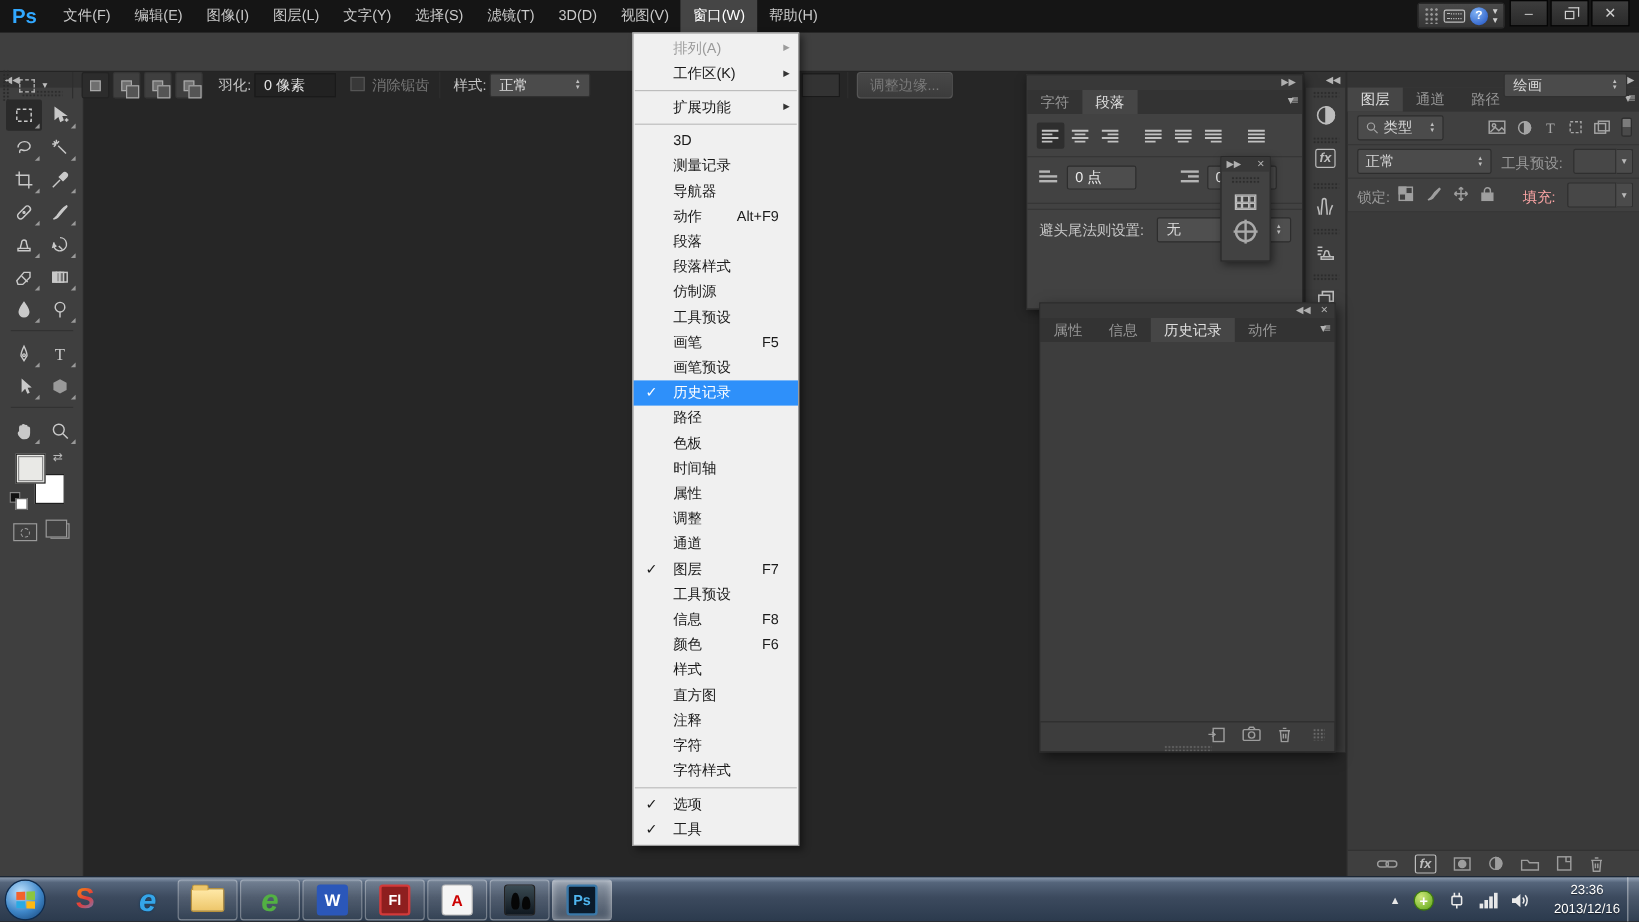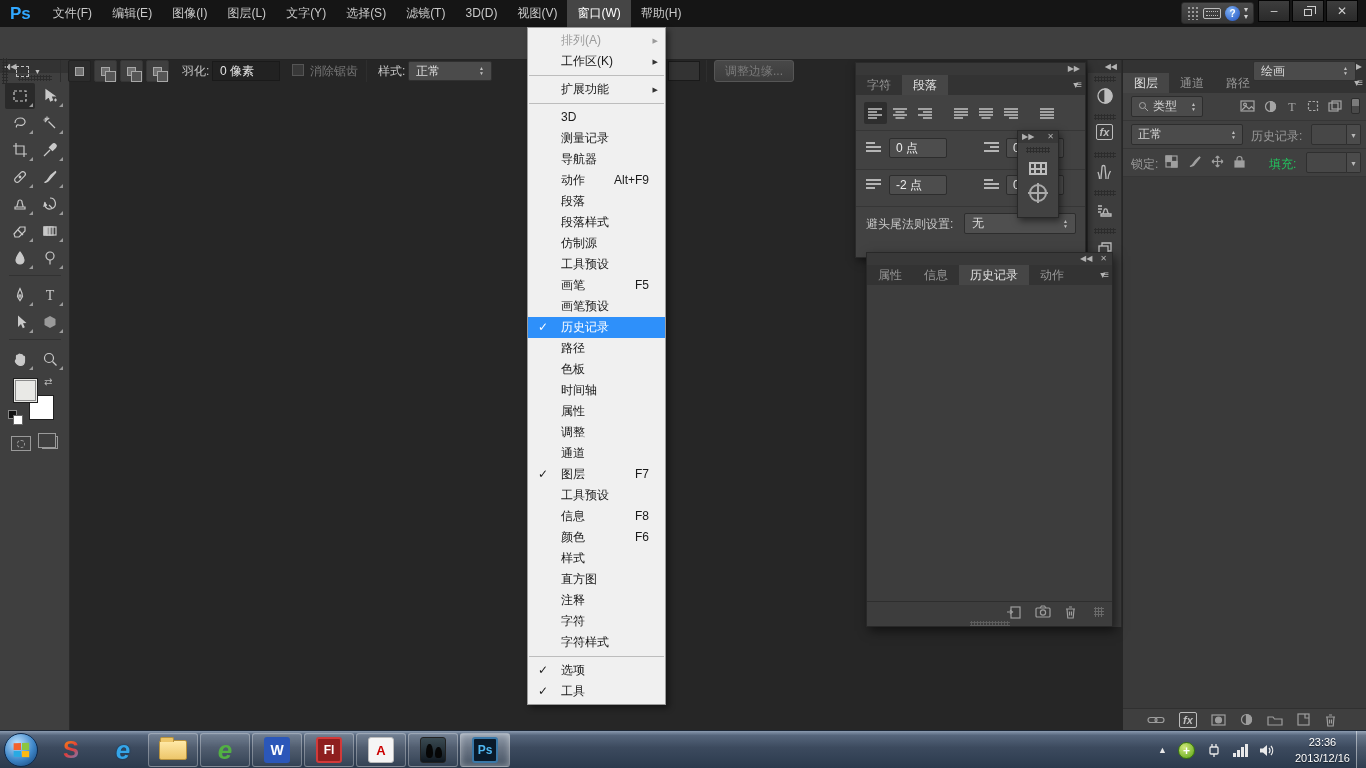--- a/index.html
+++ b/index.html
@@ -547,34 +547,20 @@
         </span>
       <div class="pinput" style="left:33px; top:1px; width:58px;">0 点</div>
       <span class="pind" style="left:128px; top:5px;">
           <i class="full"></i>
           <i class="short" style="margin-left:6px;"></i>
           <i class="full"></i>
         </span>
       <div class="pinput" style="left:150px; top:1px; width:58px;">0 点</div>
     </div>
     <div class="hr"></div>
-    <div class="prow">
-      <span class="pind" style="left:10px; top:5px;">
-          <i class="full"></i>
-          <i class="full"></i>
-          <i class="short"></i>
-        </span>
-      <div class="pinput" style="left:33px; top:1px; width:58px;">-2 点</div>
-      <span class="pind" style="left:128px; top:5px;">
-          <i class="short"></i>
-          <i class="full"></i>
-          <i class="full"></i>
-        </span>
-      <div class="pinput" style="left:150px; top:1px; width:58px;">0 点</div>
-    </div>
     <div class="hr"></div>
     <div class="psel-row">
       <span class="psel-label">避头尾法则设置:</span>
       <div class="pselect" style="left:108px; top:2px; width:112px;">
         <span>无</span>
         <span class="updn">▲<span>▼</span></span>
       </div>
     </div>
 
   </div>
@@ -677,21 +663,21 @@
             <rect x="4" y="1" width="9" height="8"></rect>
           </svg>
         <span class="lk-switch"></span>
       </div>
     </div>
     <div class="lrow">
       <div class="lselect" style="left:8px; width:112px;">
         <span>正常</span>
         <span class="updn">▲<span>▼</span></span>
       </div>
-      <span class="abs" style="left:128px; top:7px; color:#9a9a9a;">历史记录:</span>
+      <span class="abs" style="left:128px; top:7px; color:#9a9a9a;">工具预设:</span>
       <div class="lvalbox" style="left:188px; width:36px;"></div>
       <div class="lval-arrow" style="left:224px;">▼</div>
     </div>
     <div class="lrow">
       <span class="abs" style="left:8px; top:7px; color:#9a9a9a;">锁定:</span>
       <div class="lock-icons">
         <svg width="13" height="13">
             <rect x="1" y="1" width="11" height="11"></rect>
             <rect x="1" y="1" width="5.5" height="5.5" fill="#9f9f9f"></rect>
             <rect x="6.5" y="6.5" width="5.5" height="5.5" fill="#9f9f9f"></rect>
@@ -700,21 +686,21 @@
             <path d="M2 11.5 C3.5 10.5 4 10.5 5 9 C7 6 9.5 3.5 11.5 2 L12 2.5 C10.5 4.5 8 7.5 6 10 C5 11 4 11 2 11.5 Z" fill="#9f9f9f"></path>
           </svg>
         <svg width="13" height="13">
             <path d="M6.5 1 v11 M1 6.5 h11 M6.5 1 l-1.8 2 M6.5 1 l1.8 2 M6.5 12 l-1.8-2 M6.5 12 l1.8-2 M1 6.5 l2-1.8 M1 6.5 l2 1.8 M12 6.5 l-2-1.8 M12 6.5 l-2 1.8"></path>
           </svg>
         <svg width="11" height="13">
             <rect x="1" y="6" width="9" height="6" fill="#9f9f9f"></rect>
             <path d="M3 6 V4 a2.5 2.5 0 015 0 V6"></path>
           </svg>
       </div>
-      <span class="abs" style="left:146px; top:7px; color:#22c55e;">填充:</span>
+      <span class="abs" style="left:146px; top:7px; color:#fca5a5;">填充:</span>
       <div class="lvalbox" style="left:183px; width:41px;"></div>
       <div class="lval-arrow" style="left:224px;">▼</div>
     </div>
     <div id="layers-content"></div>
     <div id="layers-bottom">
       <svg width="18" height="10">
           <rect x="1" y="2.5" width="9" height="5" rx="2.5"></rect>
           <rect x="8" y="2.5" width="9" height="5" rx="2.5"></rect>
         </svg>
       <span class="fx-label">fx</span>

